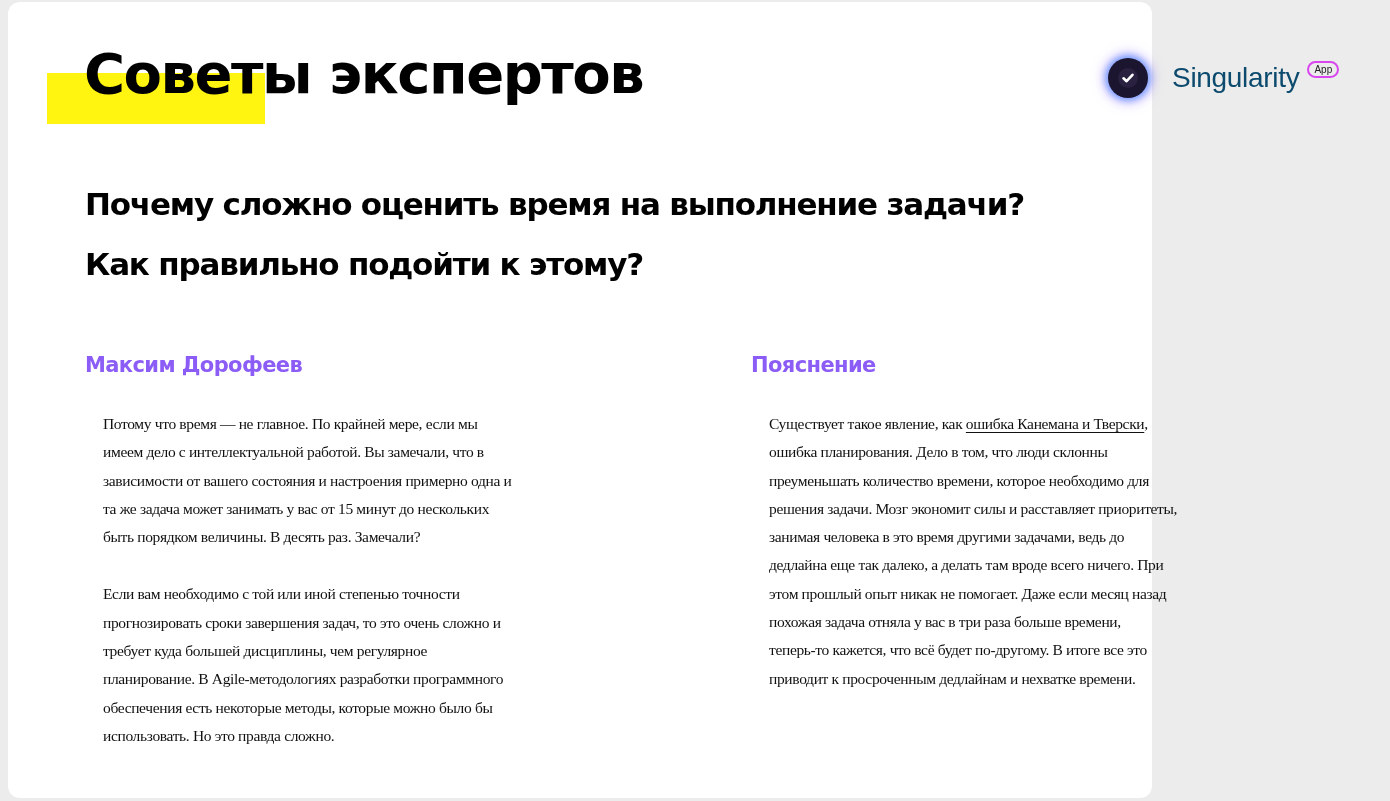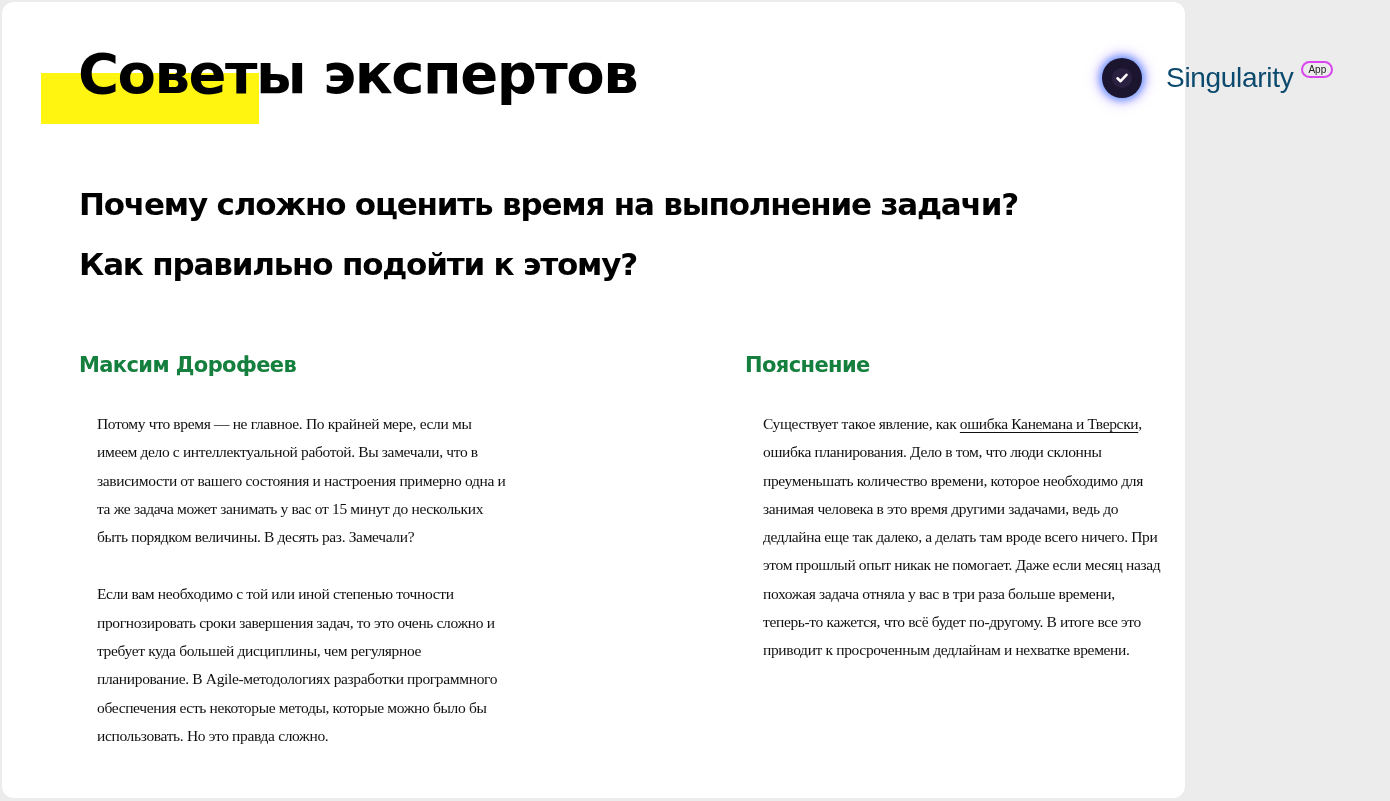--- a/index.html
+++ b/index.html
@@ -5,29 +5,28 @@
     html, body {
       margin: 0;
       padding: 0;
       width: 1390px;
       height: 801px;
       background: #ececec;
       overflow: hidden;
     }
     .card {
       position: absolute;
-      left: 2px;
+      left: 8px;
       top: 2px;
       width: 1144px;
       height: 796px;
       background: #ffffff;
       border-radius: 12px;
       font-family: "DejaVu Sans", sans-serif;
       color: #0a0a0a;
-      padding-left: 39px;
     }
     .highlight {
       position: absolute;
       left: 39px;
       top: 71px;
       width: 218px;
       height: 51px;
       background: #fff510;
     }
     .page-title {
@@ -101,21 +100,21 @@
     }
     .col.left { left: 77px; }
     .col.right { left: 743px; }
     .col h2 {
       margin: 0;
       font-family: "DejaVu Sans", sans-serif;
       font-weight: 700;
       font-size: 21px;
       letter-spacing: -0.6px;
       line-height: 36px;
-      color: #15803d;
+      color: #8b5cf6;
     }
     .col p {
       margin: 18px;
       font-family: Liberation Serif, serif;
       font-size: 15.5px;
       letter-spacing: -0.35px;
       line-height: 28.3px;
       color: #111;
     }
     .col p span { display: block; white-space: nowrap; }
@@ -171,20 +170,21 @@
       <span>использовать. Но это правда сложно.</span>
     </p>
   </section>
 
   <section class="col right">
     <h2>Пояснение</h2>
     <p class="p1">
       <span><span style="display:inline">Существует такое явление, как </span><a class="link" style="display:inline">ошибка Канемана и Тверски</a><span style="display:inline">,</span></span>
       <span>ошибка планирования. Дело в том, что люди склонны</span>
       <span>преуменьшать количество времени, которое необходимо для</span>
+      <span>решения задачи. Мозг экономит силы и расставляет приоритеты,</span>
       <span>занимая человека в это время другими задачами, ведь до</span>
       <span>дедлайна еще так далеко, а делать там вроде всего ничего. При</span>
       <span>этом прошлый опыт никак не помогает. Даже если месяц назад</span>
       <span>похожая задача отняла у вас в три раза больше времени,</span>
       <span>теперь-то кажется, что всё будет по-другому. В итоге все это</span>
       <span>приводит к просроченным дедлайнам и нехватке времени.</span>
     </p>
   </section>
 
 </div>

